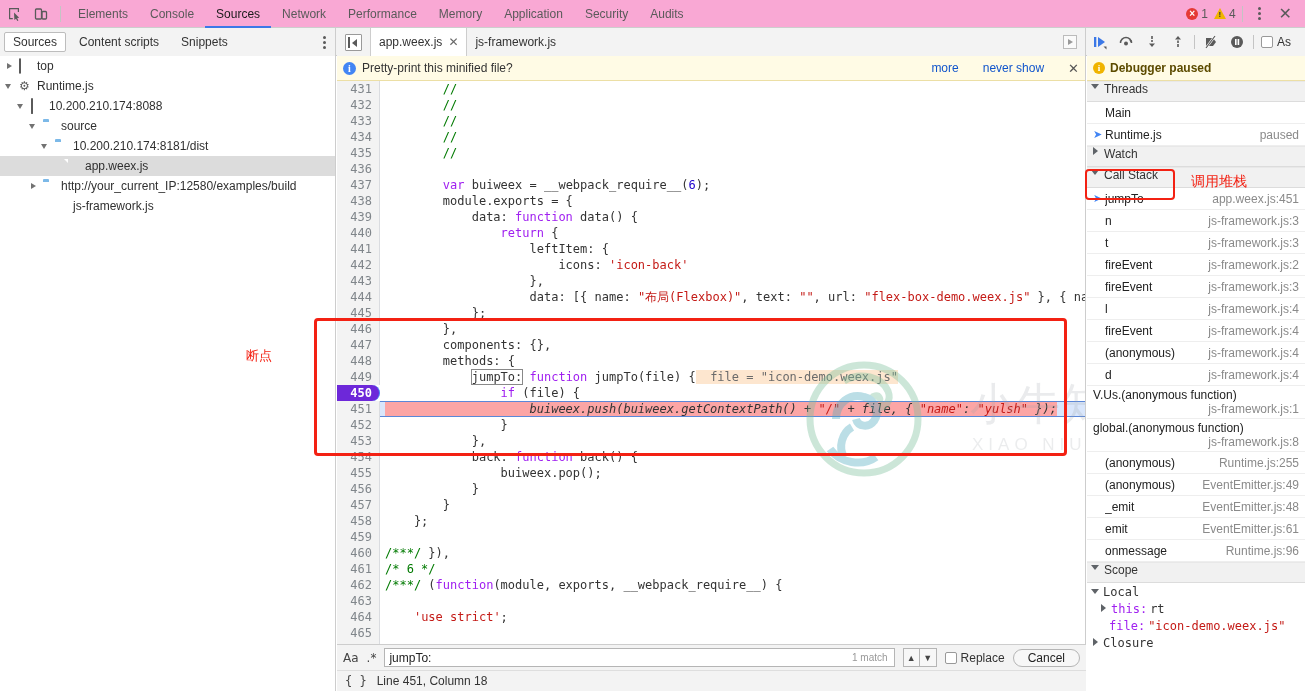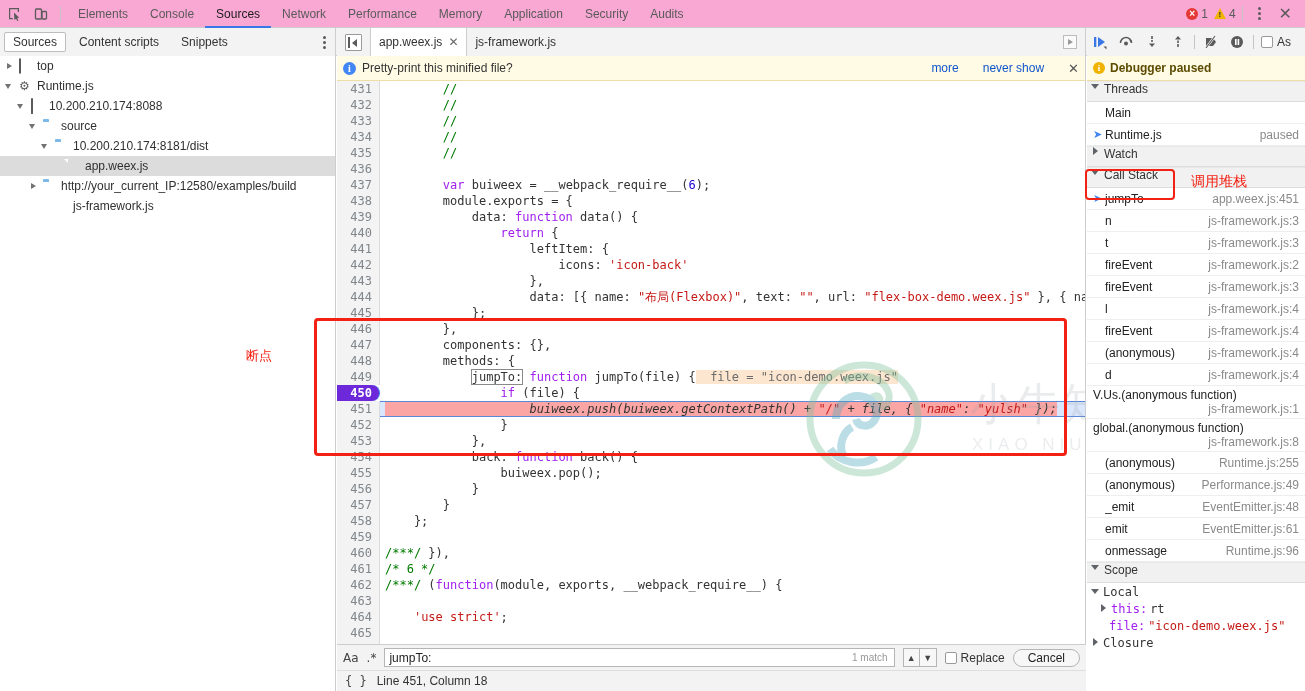--- a/index.html
+++ b/index.html
@@ -647,21 +647,21 @@
         <div class="cs-row wrap"><span class="fn">V.Us.(anonymous function)</span><span class="loc">js-framework.js:1</span></div>
         <div class="cs-row wrap"><span class="fn">global.(anonymous function)</span><span class="loc">js-framework.js:8</span></div>
         <div class="cs-row">
           <span class="arrow-mark"></span>
           <span class="fn">(anonymous)</span>
           <span class="loc">Runtime.js:255</span>
         </div>
         <div class="cs-row">
           <span class="arrow-mark"></span>
           <span class="fn">(anonymous)</span>
-          <span class="loc">Performance.js:49</span>
+          <span class="loc">EventEmitter.js:49</span>
         </div>
         <div class="cs-row">
           <span class="arrow-mark"></span>
           <span class="fn">_emit</span>
           <span class="loc">EventEmitter.js:48</span>
         </div>
         <div class="cs-row">
           <span class="arrow-mark"></span>
           <span class="fn">emit</span>
           <span class="loc">EventEmitter.js:61</span>

